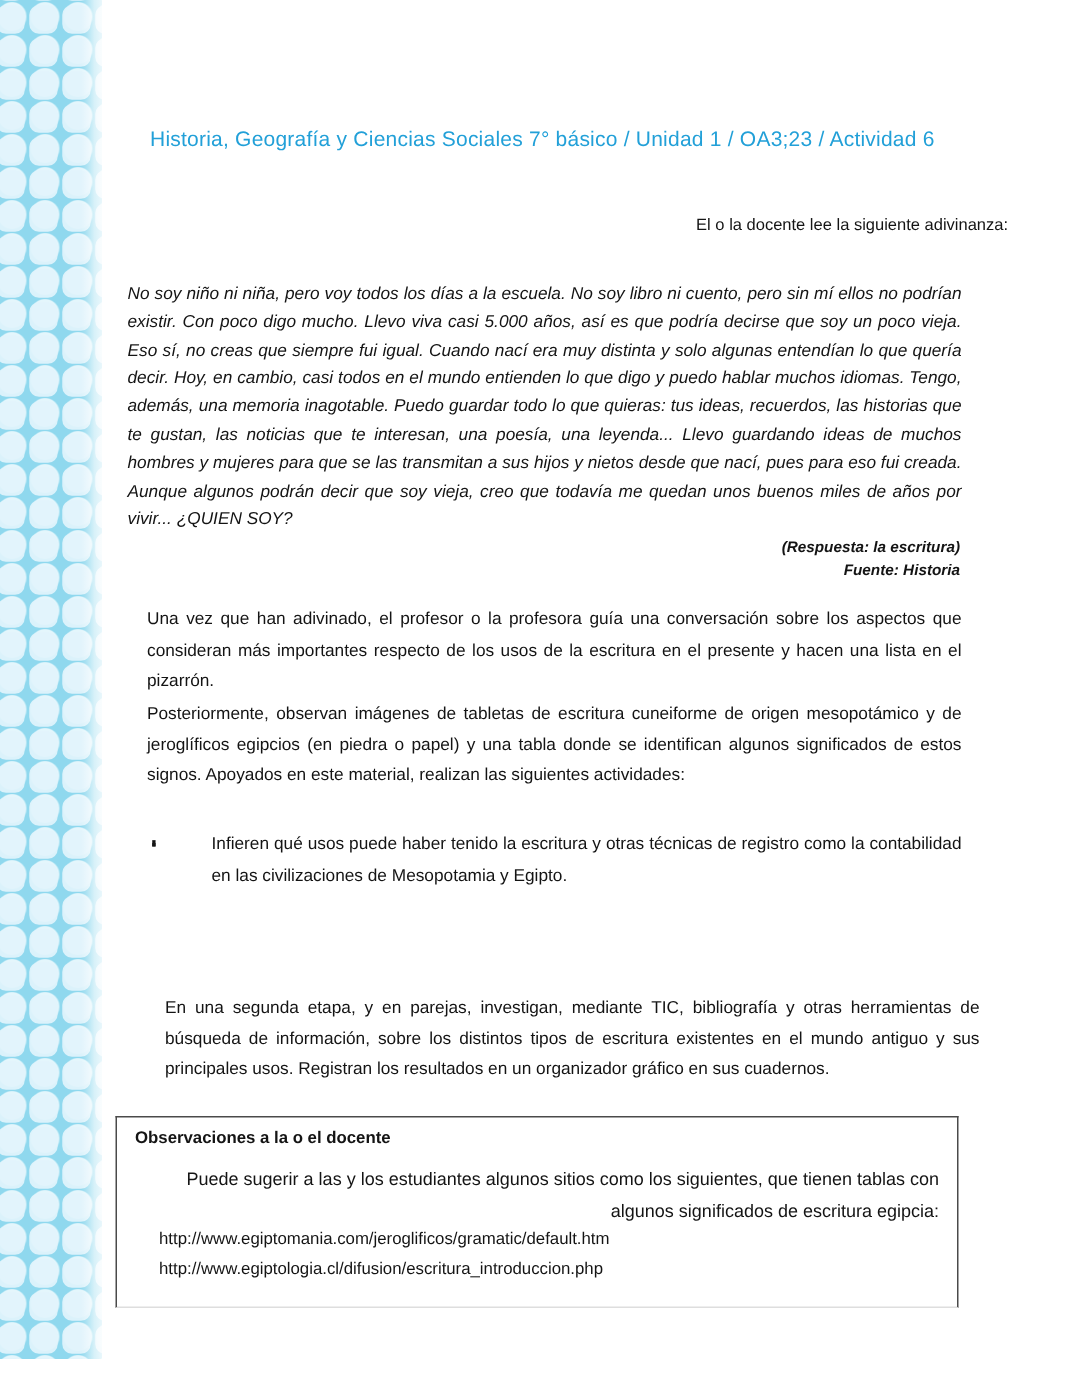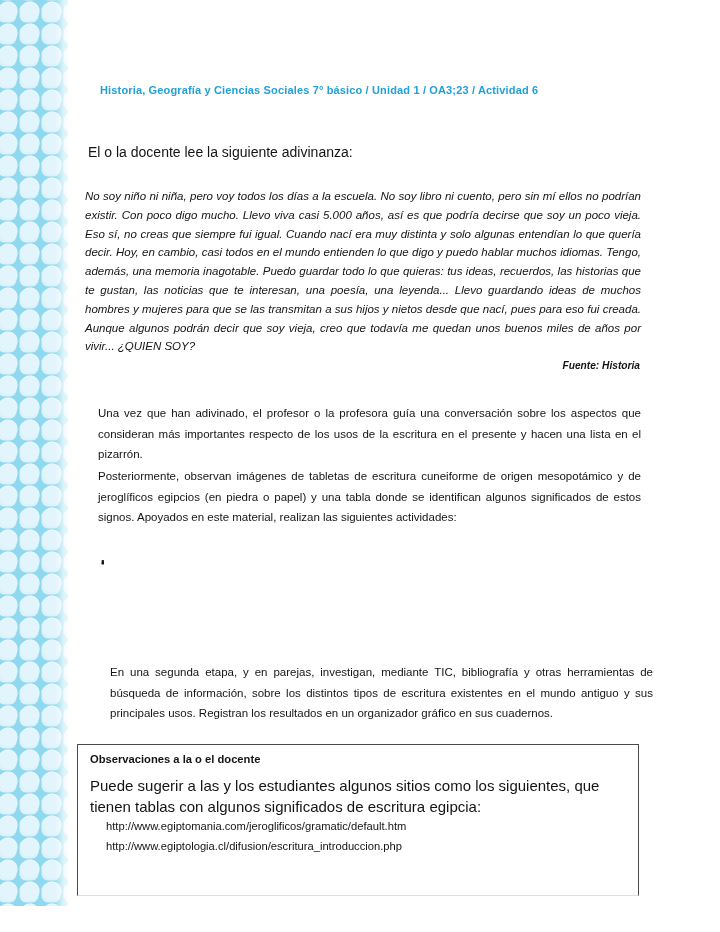--- a/index.html
+++ b/index.html
@@ -63,34 +63,34 @@
     top: 0;
     width: 652px;
     height: 932px;
   }
 
   #breadcrumb {
     position: absolute;
     left: 32px;
     top: 84px;
     width: 590px;
-    font-size: 11px;
+    font-size: 14px;
     color: #22a0d8;
     letter-spacing: 0.15px;
     white-space: nowrap;
-    font-weight: bold;
   }
 
   #intro-line {
     position: absolute;
-    left: 20px;
+    left: 44px;
     top: 144px;
     width: 560px;
-    font-size: 14px;
-    color: #141414;
+    font-size: 11px;
+    color: #141414;
+    text-align: right;
   }
 
   #riddle {
     position: absolute;
     left: 17px;
     top: 187px;
     width: 556px;
     font-size: 11.5px;
     font-style: italic;
     line-height: 18.8px;
@@ -150,38 +150,38 @@
     line-height: 20.5px;
     color: #141414;
   }
 
   
   #observations-box {
     position: absolute;
     left: 9px;
     top: 744px;
     width: 562px;
-    height: 152px;
+    height: 128px;
     border: 1px solid #4a4a4a;
     border-bottom-color: #dedede;
     box-sizing: border-box;
     padding: 8px 12px 0 12px;
     background: #ffffff;
   }
   #observations-title {
     font-size: 11.2px;
     font-weight: bold;
     color: #141414;
     margin-bottom: 11px;
   }
   #observations-intro {
-    font-size: 15px;
-    line-height: 20.5px;
-    color: #141414;
-    text-align: left;
+    font-size: 12px;
+    line-height: 20.5px;
+    color: #141414;
+    text-align: right;
   }
   .obs-link {
     display: block;
     font-size: 11.2px;
     line-height: 19.5px;
     color: #141414;
     text-decoration: none;
     margin-left: 16px;
   }
 </style>
@@ -202,36 +202,38 @@
 
 <div id="page">
 
   <div id="breadcrumb">Historia, Geografía y Ciencias Sociales 7° básico / Unidad 1 / OA3;23 / Actividad 6</div>
 
   <div id="intro-line">El o la docente lee la siguiente adivinanza:</div>
 
   <div id="riddle">No soy niño ni niña, pero voy todos los días a la escuela. No soy libro ni cuento, pero sin mí ellos no podrían existir. Con poco digo mucho. Llevo viva casi 5.000 años, así es que podría decirse que soy un poco vieja. Eso sí, no creas que siempre fui igual. Cuando nací era muy distinta y solo algunas entendían lo que quería decir. Hoy, en cambio, casi todos en el mundo entienden lo que digo y puedo hablar muchos idiomas. Tengo, además, una memoria inagotable. Puedo guardar todo lo que quieras: tus ideas, recuerdos, las historias que te gustan, las noticias que te interesan, una poesía, una leyenda... Llevo guardando ideas de muchos hombres y mujeres para que se las transmitan a sus hijos y nietos desde que nací, pues para eso fui creada. Aunque algunos podrán decir que soy vieja, creo que todavía me quedan unos buenos miles de años por vivir... ¿QUIEN SOY?</div>
 
   <div id="answer-block">
+    <div>(Respuesta: la escritura)</div>
     <div>Fuente: Historia</div>
   </div>
 
   <div id="par-2" class="body-par">Posteriormente, observan imágenes de tabletas de escritura cuneiforme de origen mesopotámico y de jeroglíficos egipcios (en piedra o papel) y una tabla donde se identifican algunos significados de estos signos. Apoyados en este material, realizan las siguientes actividades:</div>
 
   <div id="par-1" class="body-par">Una vez que han adivinado, el profesor o la profesora guía una conversación sobre los aspectos que consideran más importantes respecto de los usos de la escritura en el presente y hacen una lista en el pizarrón.</div>
 
   <ul id="bullets">
     <li>
       <span class="bullet-mark">▪</span>
     </li>
     <li>
       <span class="bullet-mark">▪</span>
     </li>
     <li>
       <span class="bullet-mark">▪</span>
+      <span>Infieren qué usos puede haber tenido la escritura y otras técnicas de registro como la contabilidad en las civilizaciones de Mesopotamia y Egipto.</span>
     </li>
   </ul>
 
   <div id="par-3" class="body-par">En una segunda etapa, y en parejas, investigan, mediante TIC, bibliografía y otras herramientas de búsqueda de información, sobre los distintos tipos de escritura existentes en el mundo antiguo y sus principales usos. Registran los resultados en un organizador gráfico en sus cuadernos.</div>
 
   <div id="observations-box">
     <div id="observations-title">Observaciones a la o el docente</div>
     <div id="observations-intro">Puede sugerir a las y los estudiantes algunos sitios como los siguientes, que tienen tablas con algunos significados de escritura egipcia:</div>
     <a class="obs-link" href="#">http://www.egiptomania.com/jeroglificos/gramatic/default.htm</a>
     <a class="obs-link" href="#">http://www.egiptologia.cl/difusion/escritura_introduccion.php</a>

